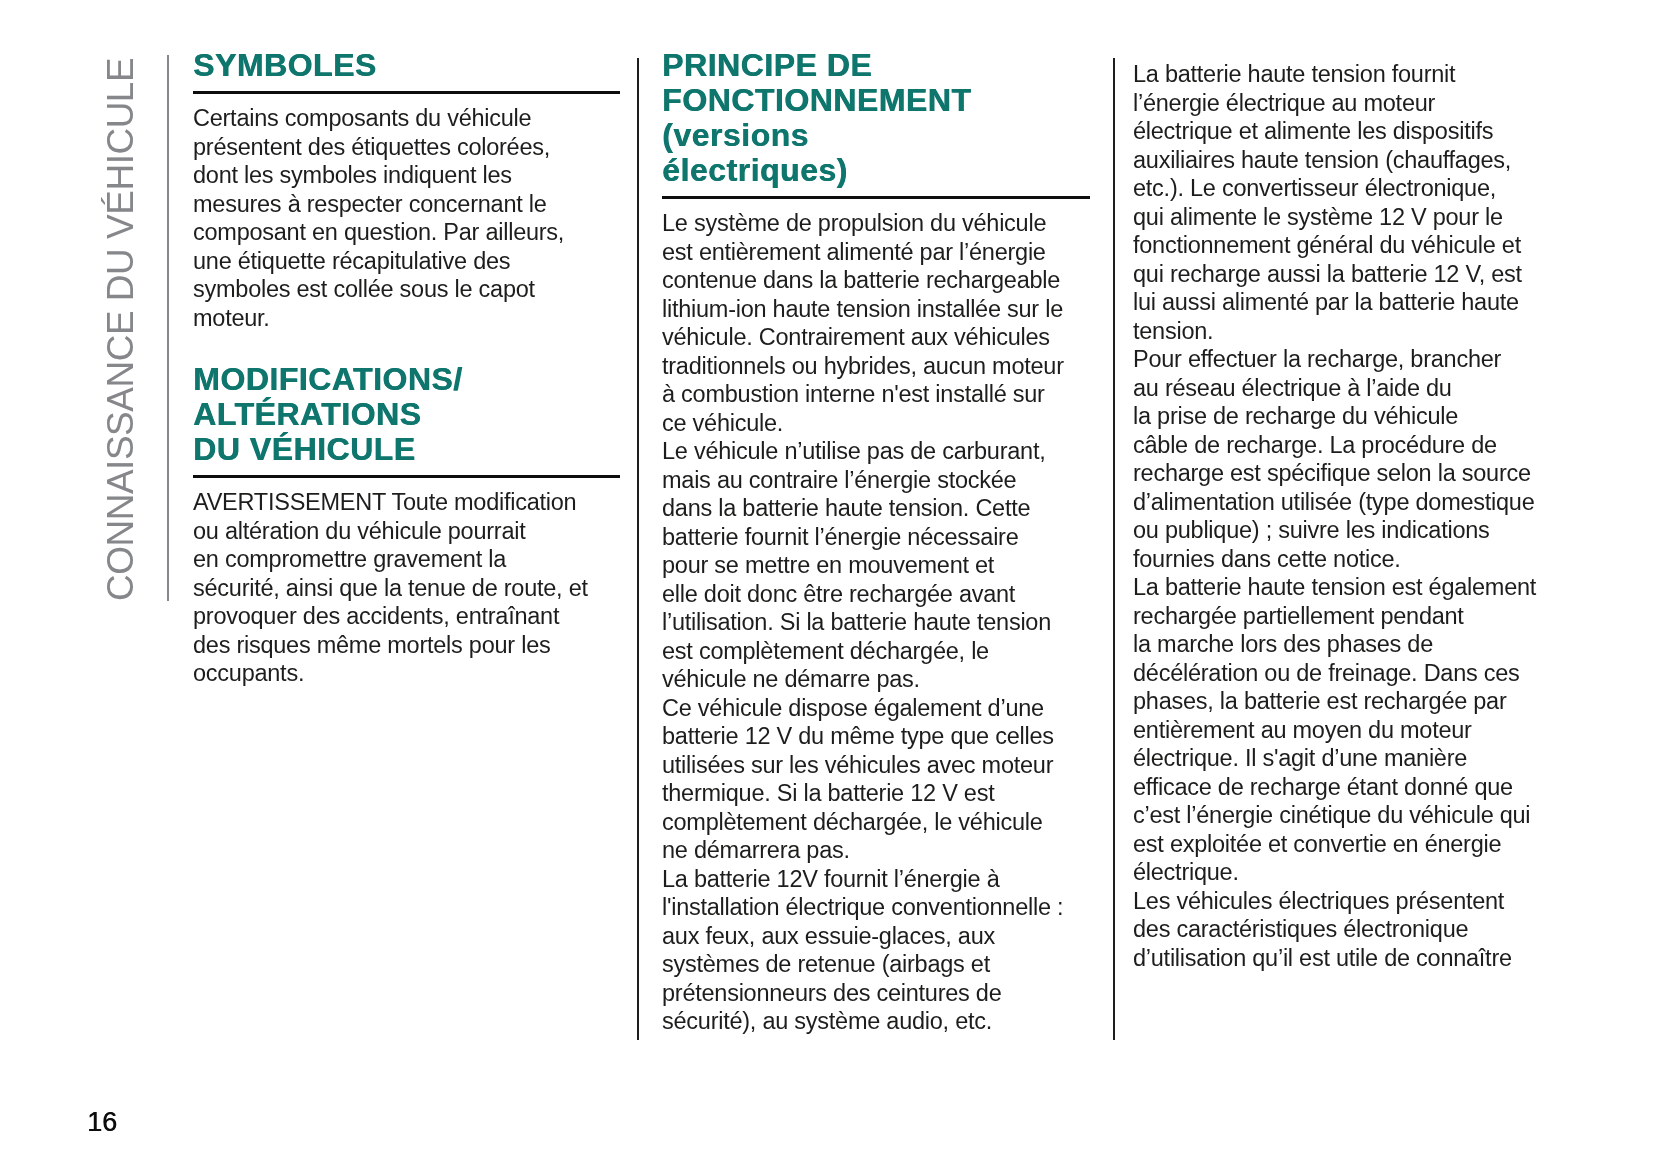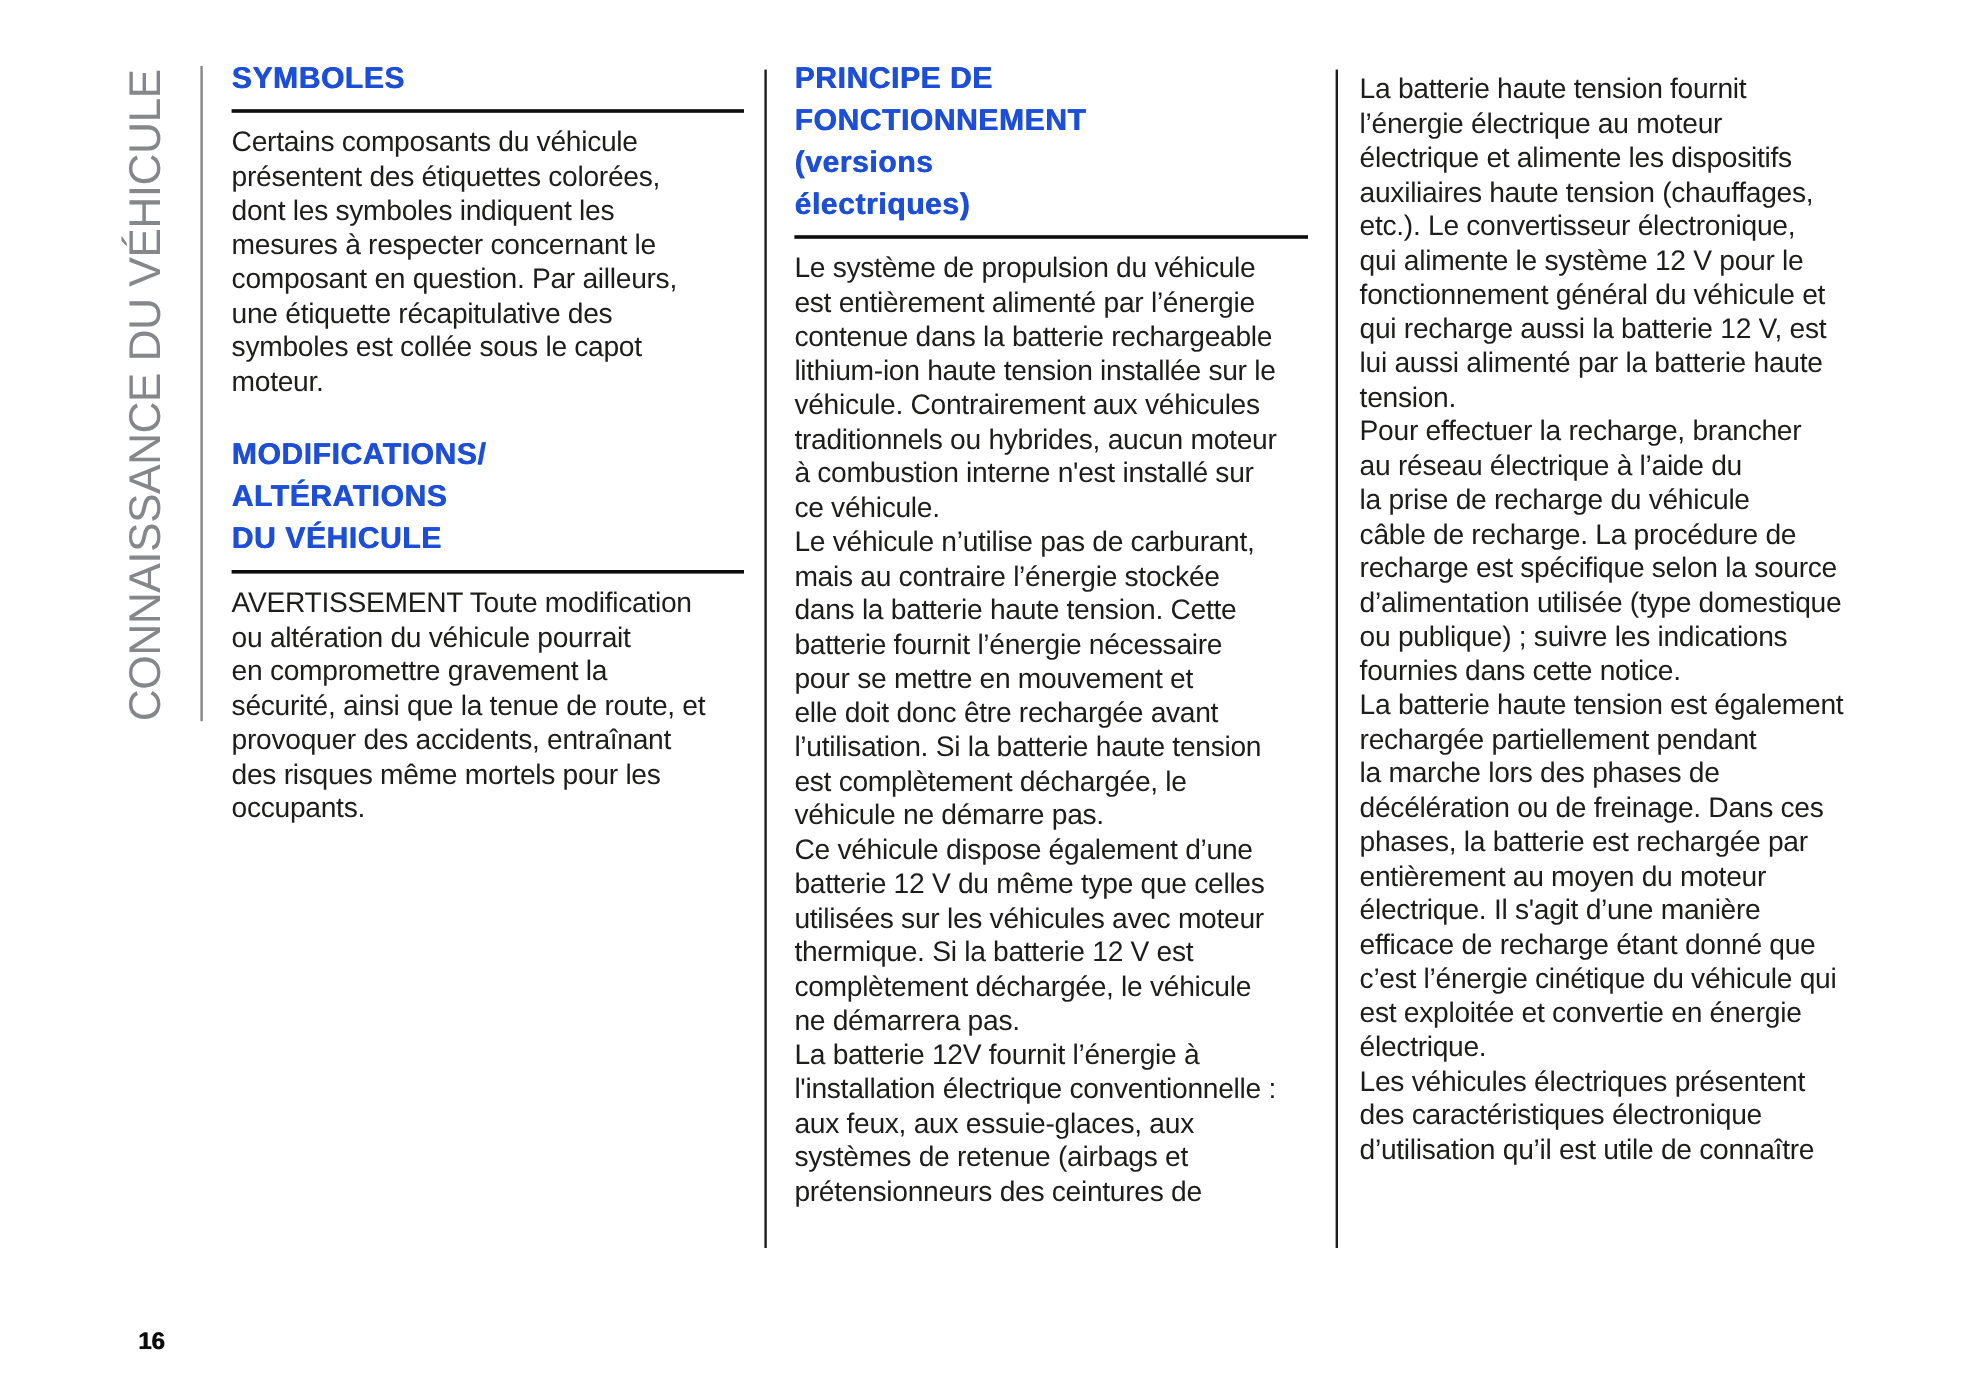--- a/index.html
+++ b/index.html
@@ -37,45 +37,44 @@
   }
   .divider-1{left:637px;}
   .divider-2{left:1113px;}
   
   .col{position:absolute;top:48px;}
   .col-1{left:193px;width:427px;}
   .col-2{left:662px;width:428px;}
   .col-3{left:1133px;width:430px;top:60px;}
   .section + .section{margin-top:30px;}
   .heading{
-    font-size:25px;
+    font-size:32px;
     line-height:35px;
     font-weight:900;
     letter-spacing:0.5px;
-    color:#1d4ed8;
+    color:#0f766e;
     text-shadow:0.6px 0 0 currentColor;
     border-bottom:3px solid #0d0d0d;
     padding-bottom:8px;
   }
   .para{margin-top:10px;}
   .pline,.h-line{white-space:nowrap;}
   .pline{
     font-size:23.5px;
     line-height:28.5px;
     letter-spacing:-0.25px;
     color:#1d1d1b;
   }
   .page-number{
     position:absolute;
     left:87px;top:1107px;
-    font-size:20px;
-    font-weight:700;
+    font-size:27px;
+    font-weight:400;
     color:#0d0d0d;
     text-shadow:0.6px 0 0 currentColor;
-    margin-left:28px;
   }
 </style>
 </head>
 <body>
 
 <div class="page">
 
   <div class="sidebar-text">CONNAISSANCE DU VÉHICULE</div>
   <div class="sidebar-rule"></div>
 
@@ -146,20 +145,21 @@
           <div class="pline">batterie 12 V du même type que celles</div>
           <div class="pline">utilisées sur les véhicules avec moteur</div>
           <div class="pline">thermique. Si la batterie 12 V est</div>
           <div class="pline">complètement déchargée, le véhicule</div>
           <div class="pline">ne démarrera pas.</div>
           <div class="pline">La batterie 12V fournit l’énergie à</div>
           <div class="pline">l'installation électrique conventionnelle :</div>
           <div class="pline">aux feux, aux essuie-glaces, aux</div>
           <div class="pline">systèmes de retenue (airbags et</div>
           <div class="pline">prétensionneurs des ceintures de</div>
+          <div class="pline">sécurité), au système audio, etc.</div>
         </div>
     </div>
   </div>
 
   <div class="col col-3">
     <div class="section">
       <div class="para" style="margin-top:0">
           <div class="pline">La batterie haute tension fournit</div>
           <div class="pline">l’énergie électrique au moteur</div>
           <div class="pline">électrique et alimente les dispositifs</div>

